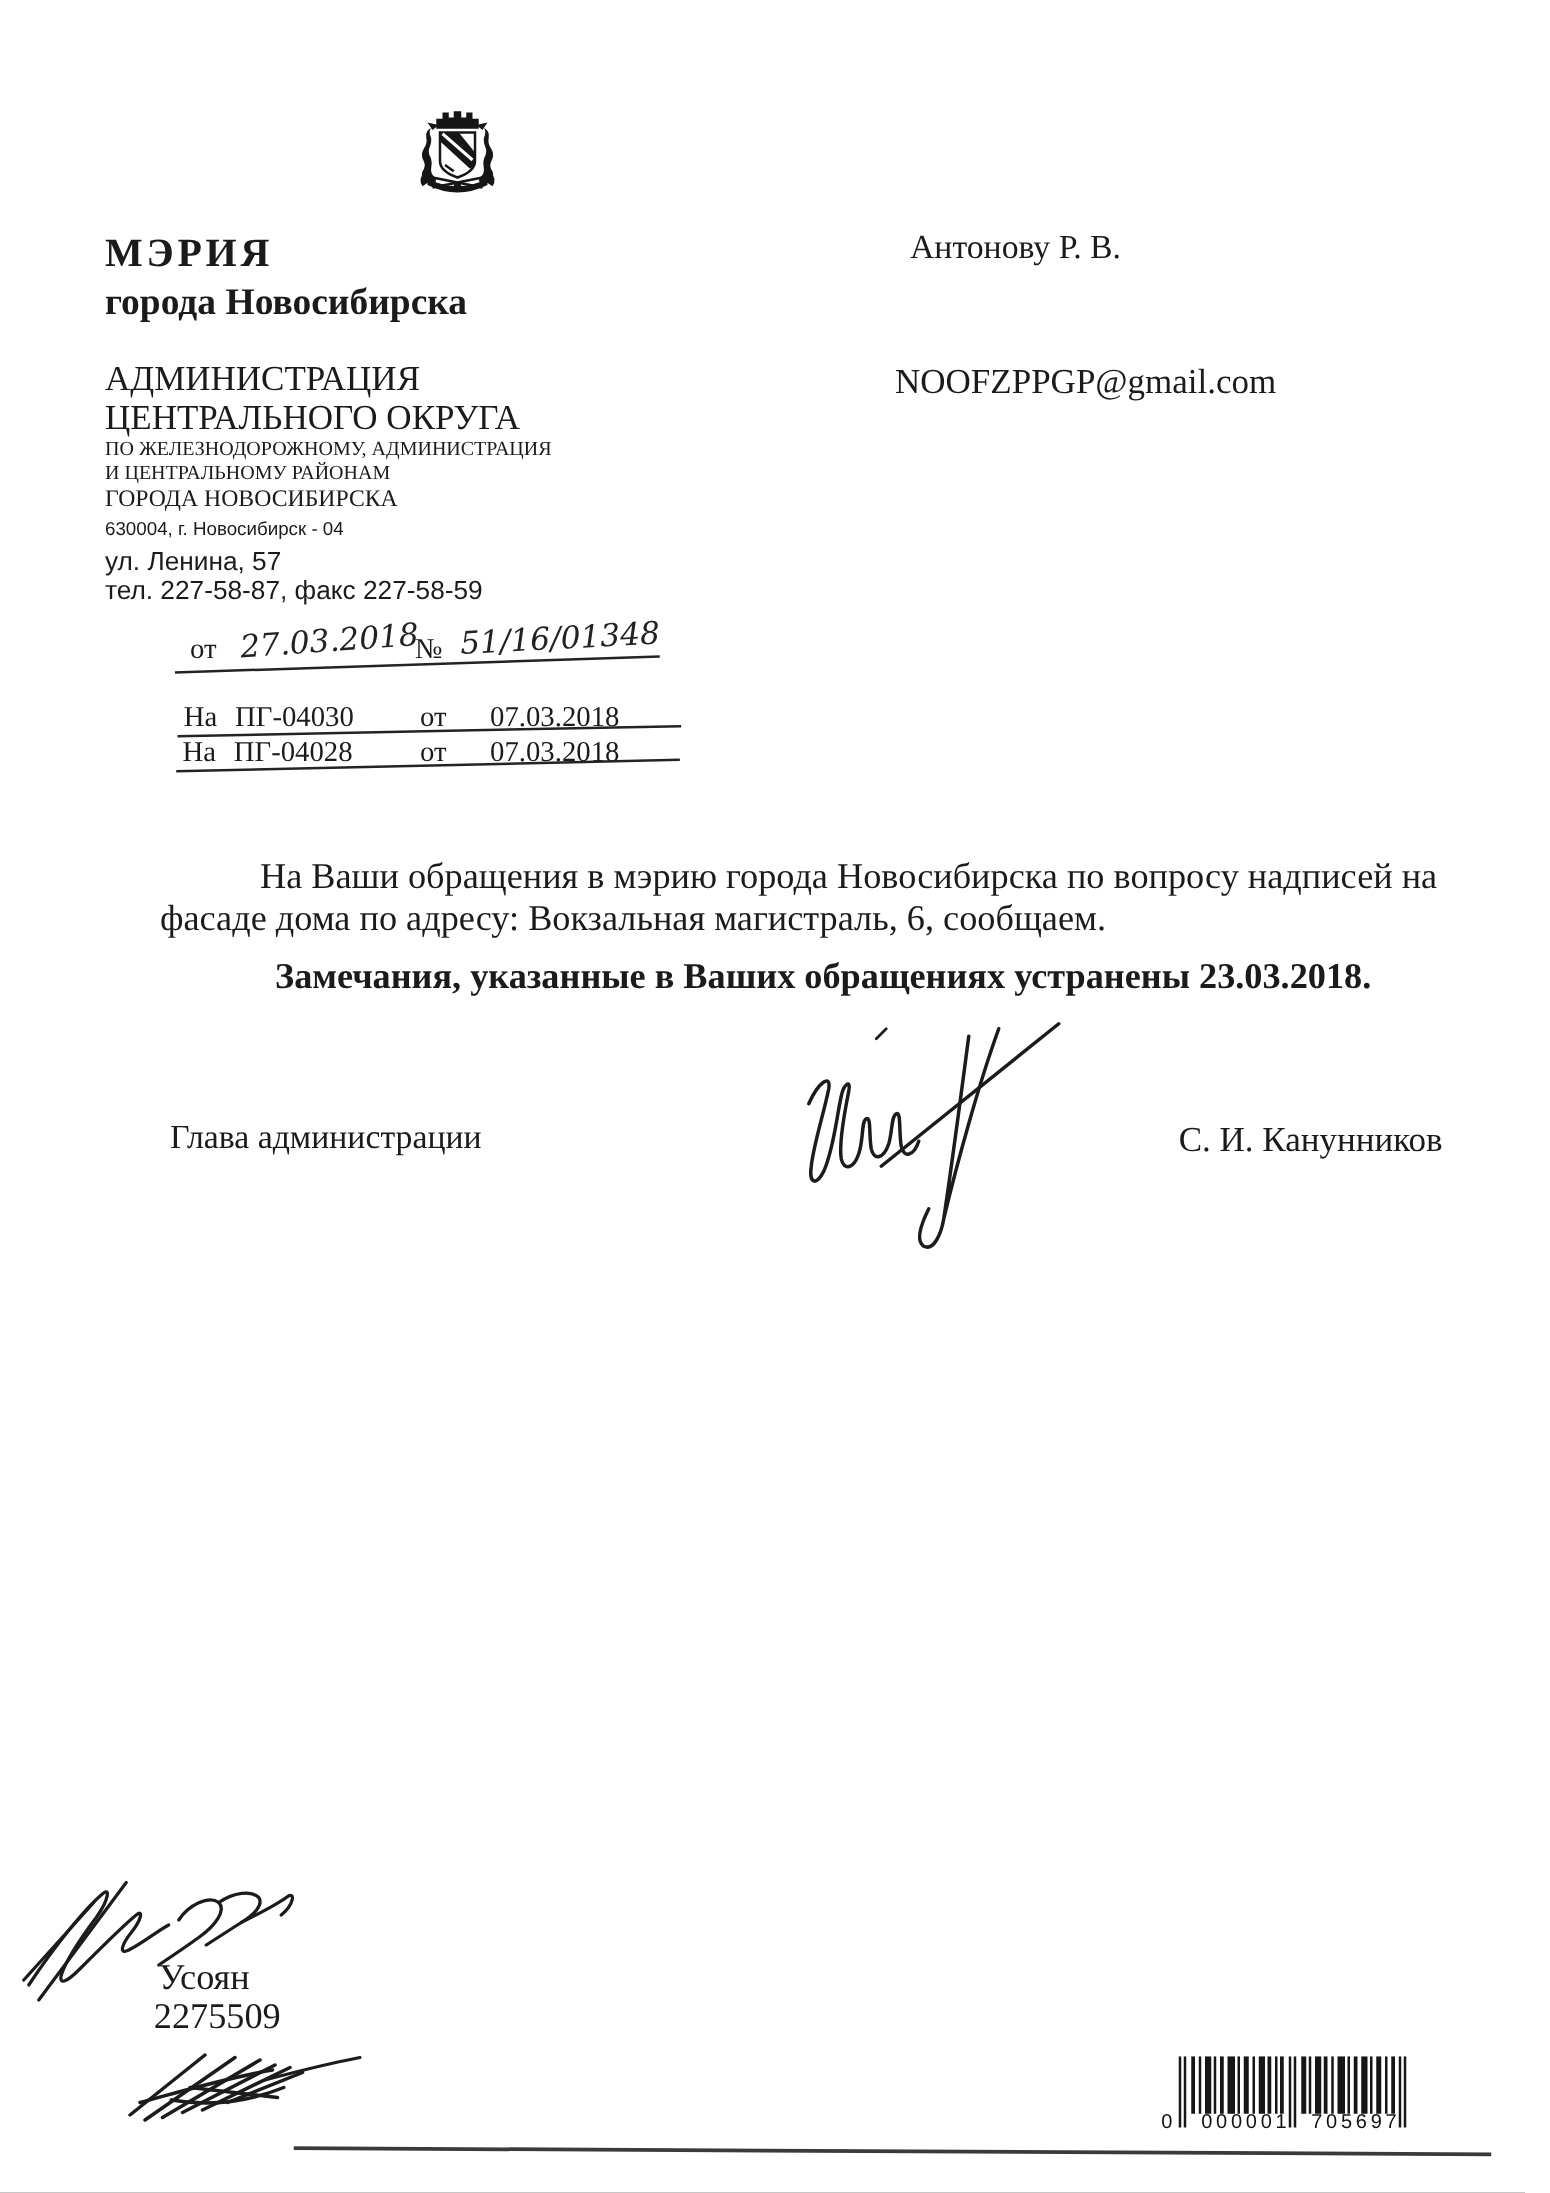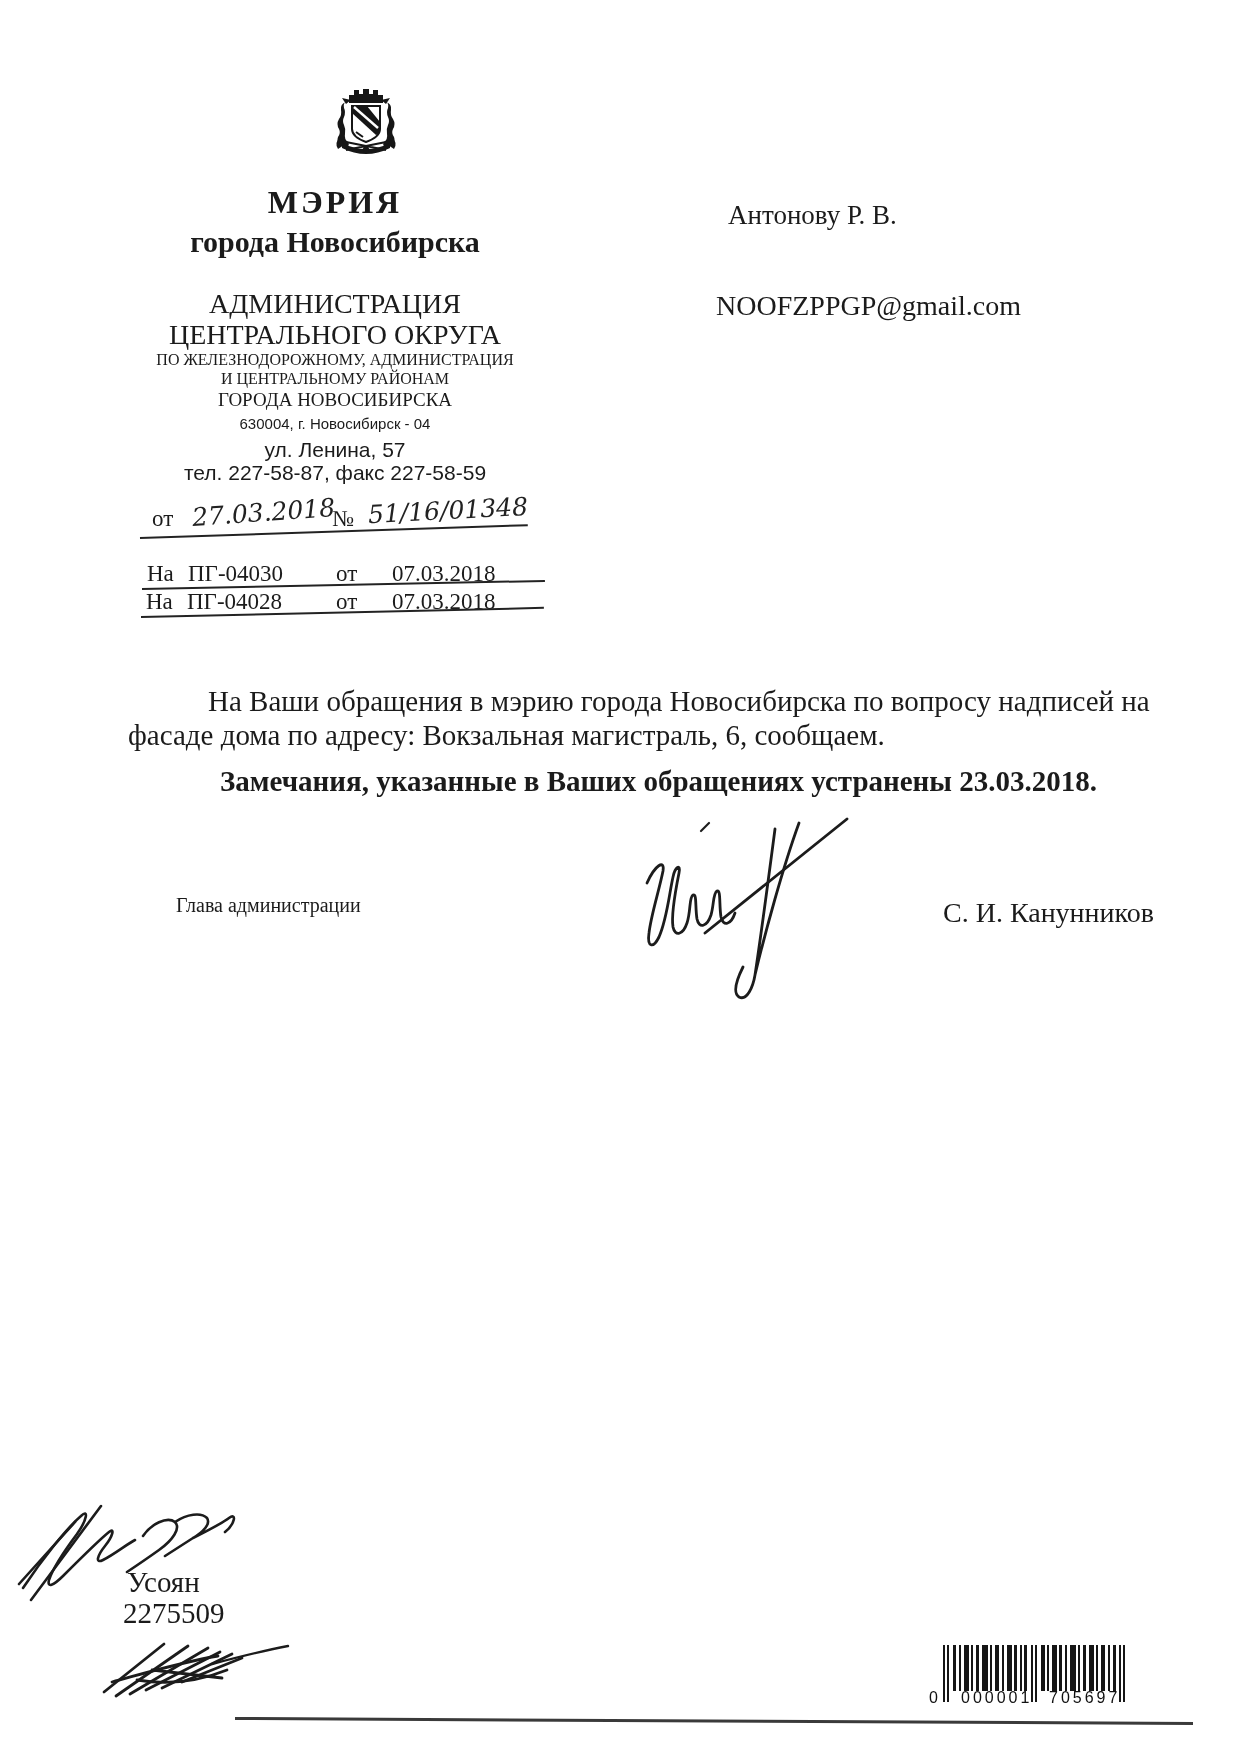--- a/index.html
+++ b/index.html
@@ -2,21 +2,21 @@
 <html><head>
 <meta charset="utf-8">
 <style>
   html,body{margin:0;padding:0;background:#9a9a9a;}
   .page{position:relative;width:1240px;height:1754px;background:#ffffff;overflow:hidden;
         font-family:"Liberation Serif",serif;color:#1b1b1b;}
   .abs{position:absolute;}
   .serif{font-family:"Liberation Serif",serif;}
   .sans{font-family:"Liberation Sans",sans-serif;}
   .hand{font-family:"DejaVu Serif",serif;font-style:italic;color:#222;}
-  .lh-line{left:95px;width:480px;text-align:center;line-height:1.05;}
+  .lh-line{left:84px;width:480px;line-height:1.05;}
   .bold{font-weight:bold;}
   .rule{background:#232323;height:2px;transform-origin:left center;}
   .bar{fill:#161616;}
   .stroke{stroke:#1c1c1c;fill:none;stroke-linecap:round;stroke-linejoin:round;}
   .bctext{font-family:"Liberation Sans",sans-serif;font-size:16px;letter-spacing:3px;color:#111;}
 </style>
 </head>
 <body>
 
 <div class="page">
@@ -71,29 +71,29 @@
   </div>
 
   <div>
     <span class="abs serif" style="left:146px;top:589px;font-size:23px;">На</span>
     <span class="abs serif" style="left:187px;top:589px;font-size:23px;">ПГ-04028</span>
     <span class="abs serif" style="left:336px;top:589px;font-size:23px;">от</span>
     <span class="abs serif" style="left:392px;top:589px;font-size:23px;">07.03.2018</span>
     <div class="abs rule" style="left:141px;top:616px;width:403px;transform:rotate(-1.3deg);"></div>
   </div>
 
-  <div class="abs serif" style="left:728px;top:200px;font-size:27px;">Антонову Р. В.</div>
+  <div class="abs serif" style="left:728px;top:182px;font-size:27px;">Антонову Р. В.</div>
   <div class="abs serif" style="left:716px;top:290px;font-size:28px;">NOOFZPPGP@gmail.com</div>
 
   <div class="abs serif" style="left:128px;top:684px;width:1065px;font-size:29px;line-height:34px;">
     <p style="margin:0;text-indent:80px;">На Ваши обращения в мэрию города Новосибирска по вопросу надписей на фасаде дома по адресу: Вокзальная магистраль, 6, сообщаем.</p>
     <p style="margin:12px;text-indent:80px;font-weight:bold;">Замечания, указанные в Ваших обращениях устранены 23.03.2018.</p>
   </div>
 
-  <div class="abs serif" style="left:136px;top:894px;font-size:20px;margin-left:40px;">Глава администрации</div>
+  <div class="abs serif" style="left:136px;top:894px;font-size:27px;">Глава администрации</div>
 
   <svg class="abs" style="left:585px;top:815px;" width="280" height="195" viewBox="0 0 280 195">
     <path class="stroke" stroke-width="2.8" d="M62 68 C70 50 80 44 78 56 C74 76 66 100 64 118 C62 132 68 134 74 122 C82 104 84 80 88 62 C90 52 96 48 94 58 C90 78 86 100 88 112 C90 122 98 120 102 108 C106 96 104 82 108 80 C112 78 110 92 112 104 C114 114 122 112 126 100 C129 90 128 78 132 76 C136 74 134 90 136 102 C138 112 146 110 150 98"></path>
     <path class="stroke" stroke-width="2.8" d="M120 118 L262 4"></path>
     <path class="stroke" stroke-width="2.8" d="M190 14 C184 60 176 120 170 160 C168 172 162 186 154 182 C148 178 151 166 158 152 M170 160 C180 118 198 52 214 8"></path>
     <path class="stroke" stroke-width="2.2" d="M116 16 l8 -8"></path>
   </svg>
 
   <div class="abs serif" style="left:943px;top:897px;font-size:28px;">С. И. Канунников</div>
 

